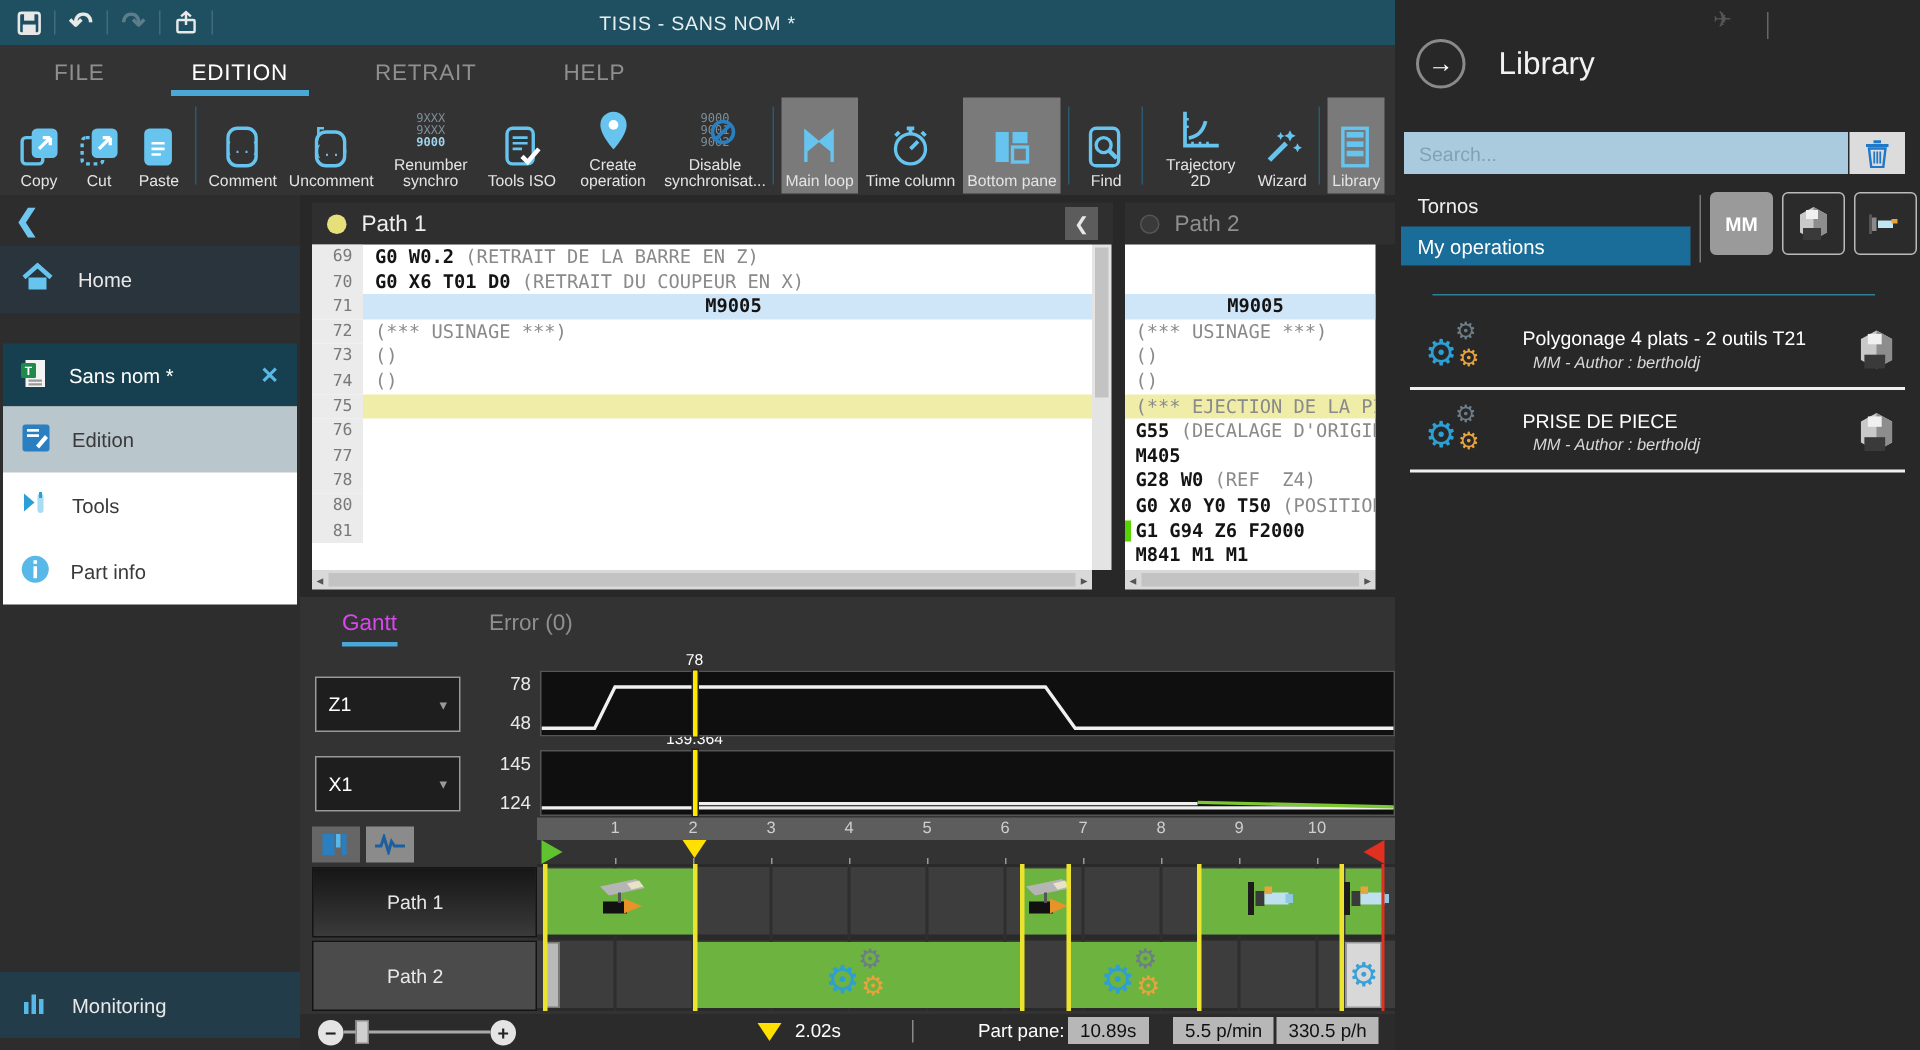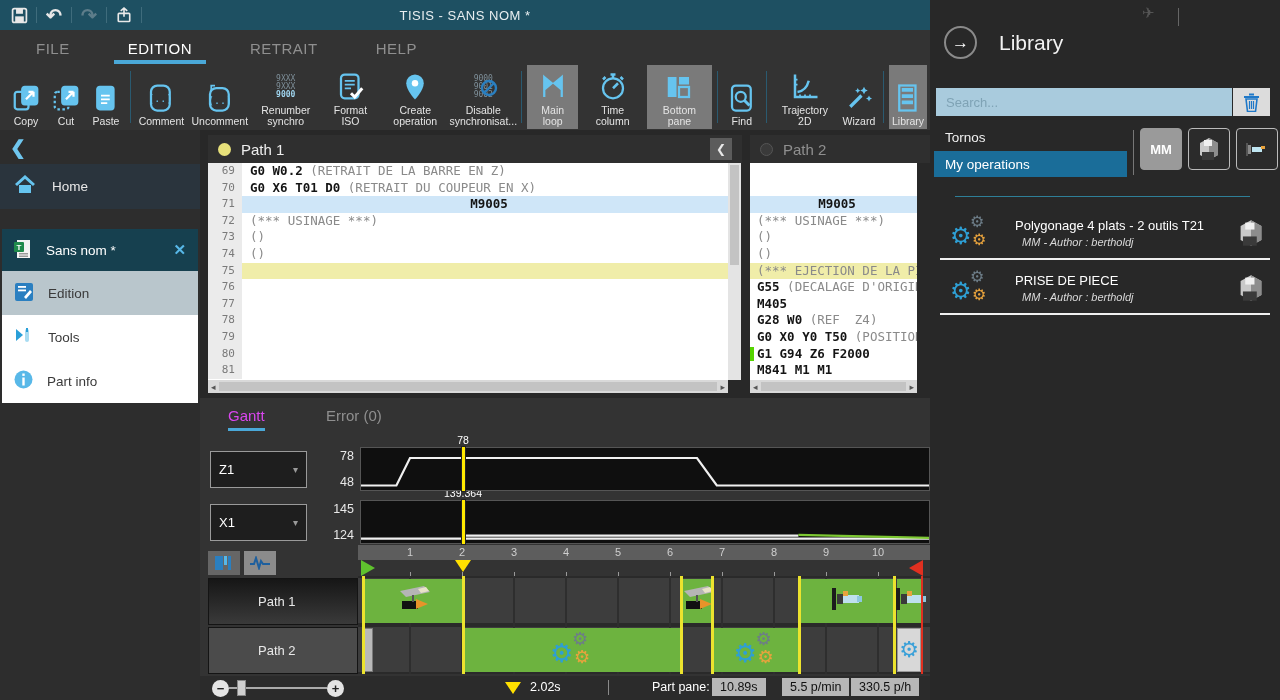--- a/index.html
+++ b/index.html
@@ -231,21 +231,21 @@
           <div class="t-lb">Renumber synchro</div>
         </div>
         <div class="tool-btn">
           <div class="t-ic">
             <svg width="30" height="30" viewBox="0 0 24 24" fill="none" stroke="#66c4ef" stroke-width="1.8">
               <rect x="4" y="2" width="14" height="19" rx="3"></rect>
               <path d="M7 7 h8 M7 10 h8 M7 13 h5" stroke-width="1.4"></path>
               <path d="M12 17 l3 3 l6 -7" stroke="#fff" stroke-width="2.4"></path>
             </svg>
           </div>
-          <div class="t-lb">Format ISO</div>
+          <div class="t-lb">Tools ISO</div>
         </div>
         <div class="tool-btn">
           <div class="t-ic">
             <svg width="30" height="30" viewBox="0 0 24 24" fill="none" stroke="#66c4ef" stroke-width="1.8">
               <path d="M12 2 a7 7 0 0 1 7 7 c0 5.5 -7 13 -7 13 c0 0 -7 -7.5 -7 -13 a7 7 0 0 1 7 -7 z" fill="#66c4ef" stroke="none"></path>
               <circle cx="12" cy="9" r="2.6" fill="#fff" stroke="none"></circle>
             </svg>
           </div>
           <div class="t-lb">Create operation</div>
         </div>
@@ -381,20 +381,28 @@
           <div class="sb-item">
             <span><svg width="19" height="19" viewBox="0 0 19 19">
                   <circle cx="9.5" cy="9.5" r="9" fill="#58b8e8"></circle>
                   <rect x="8.3" y="3.5" width="2.4" height="2.4" fill="#fff"></rect>
                   <rect x="8.3" y="7.5" width="2.4" height="8" fill="#fff"></rect>
                 </svg></span>
             <span>Part info</span>
           </div>
         </div>
         <div class="sb-spacer"></div>
+        <div class="sb-monitor">
+          <span><svg width="20" height="18" viewBox="0 0 20 18">
+                <rect x="2" y="8" width="3" height="8" fill="#58b8e8"></rect>
+                <rect x="7" y="3" width="3" height="13" fill="#58b8e8"></rect>
+                <rect x="12" y="6" width="3" height="10" fill="#58b8e8"></rect>
+              </svg></span>
+          <span>Monitoring</span>
+        </div>
       </div>
 
       <div class="main">
 
         <div class="editor" style="left:8px;width:534px;">
           <div class="ed-head">
             <span class="ed-dot" style="background:#e7e07a;"></span>
             <span class="ed-title" style="color:#eee;">Path 1</span>
             <span class="ed-collapse">
                 <span>❮</span>
@@ -432,24 +440,20 @@
               <div class="cl">
                 <span class="gut">76</span>
                 <span class="body"></span>
               </div>
               <div class="cl">
                 <span class="gut">77</span>
                 <span class="body"></span>
               </div>
               <div class="cl">
                 <span class="gut">78</span>
-                <span class="body"></span>
-              </div>
-              <div class="cl">
-                <span class="gut">79</span>
                 <span class="body"></span>
               </div>
               <div class="cl">
                 <span class="gut">80</span>
                 <span class="body"></span>
               </div>
               <div class="cl">
                 <span class="gut">81</span>
                 <span class="body"></span>
               </div>

